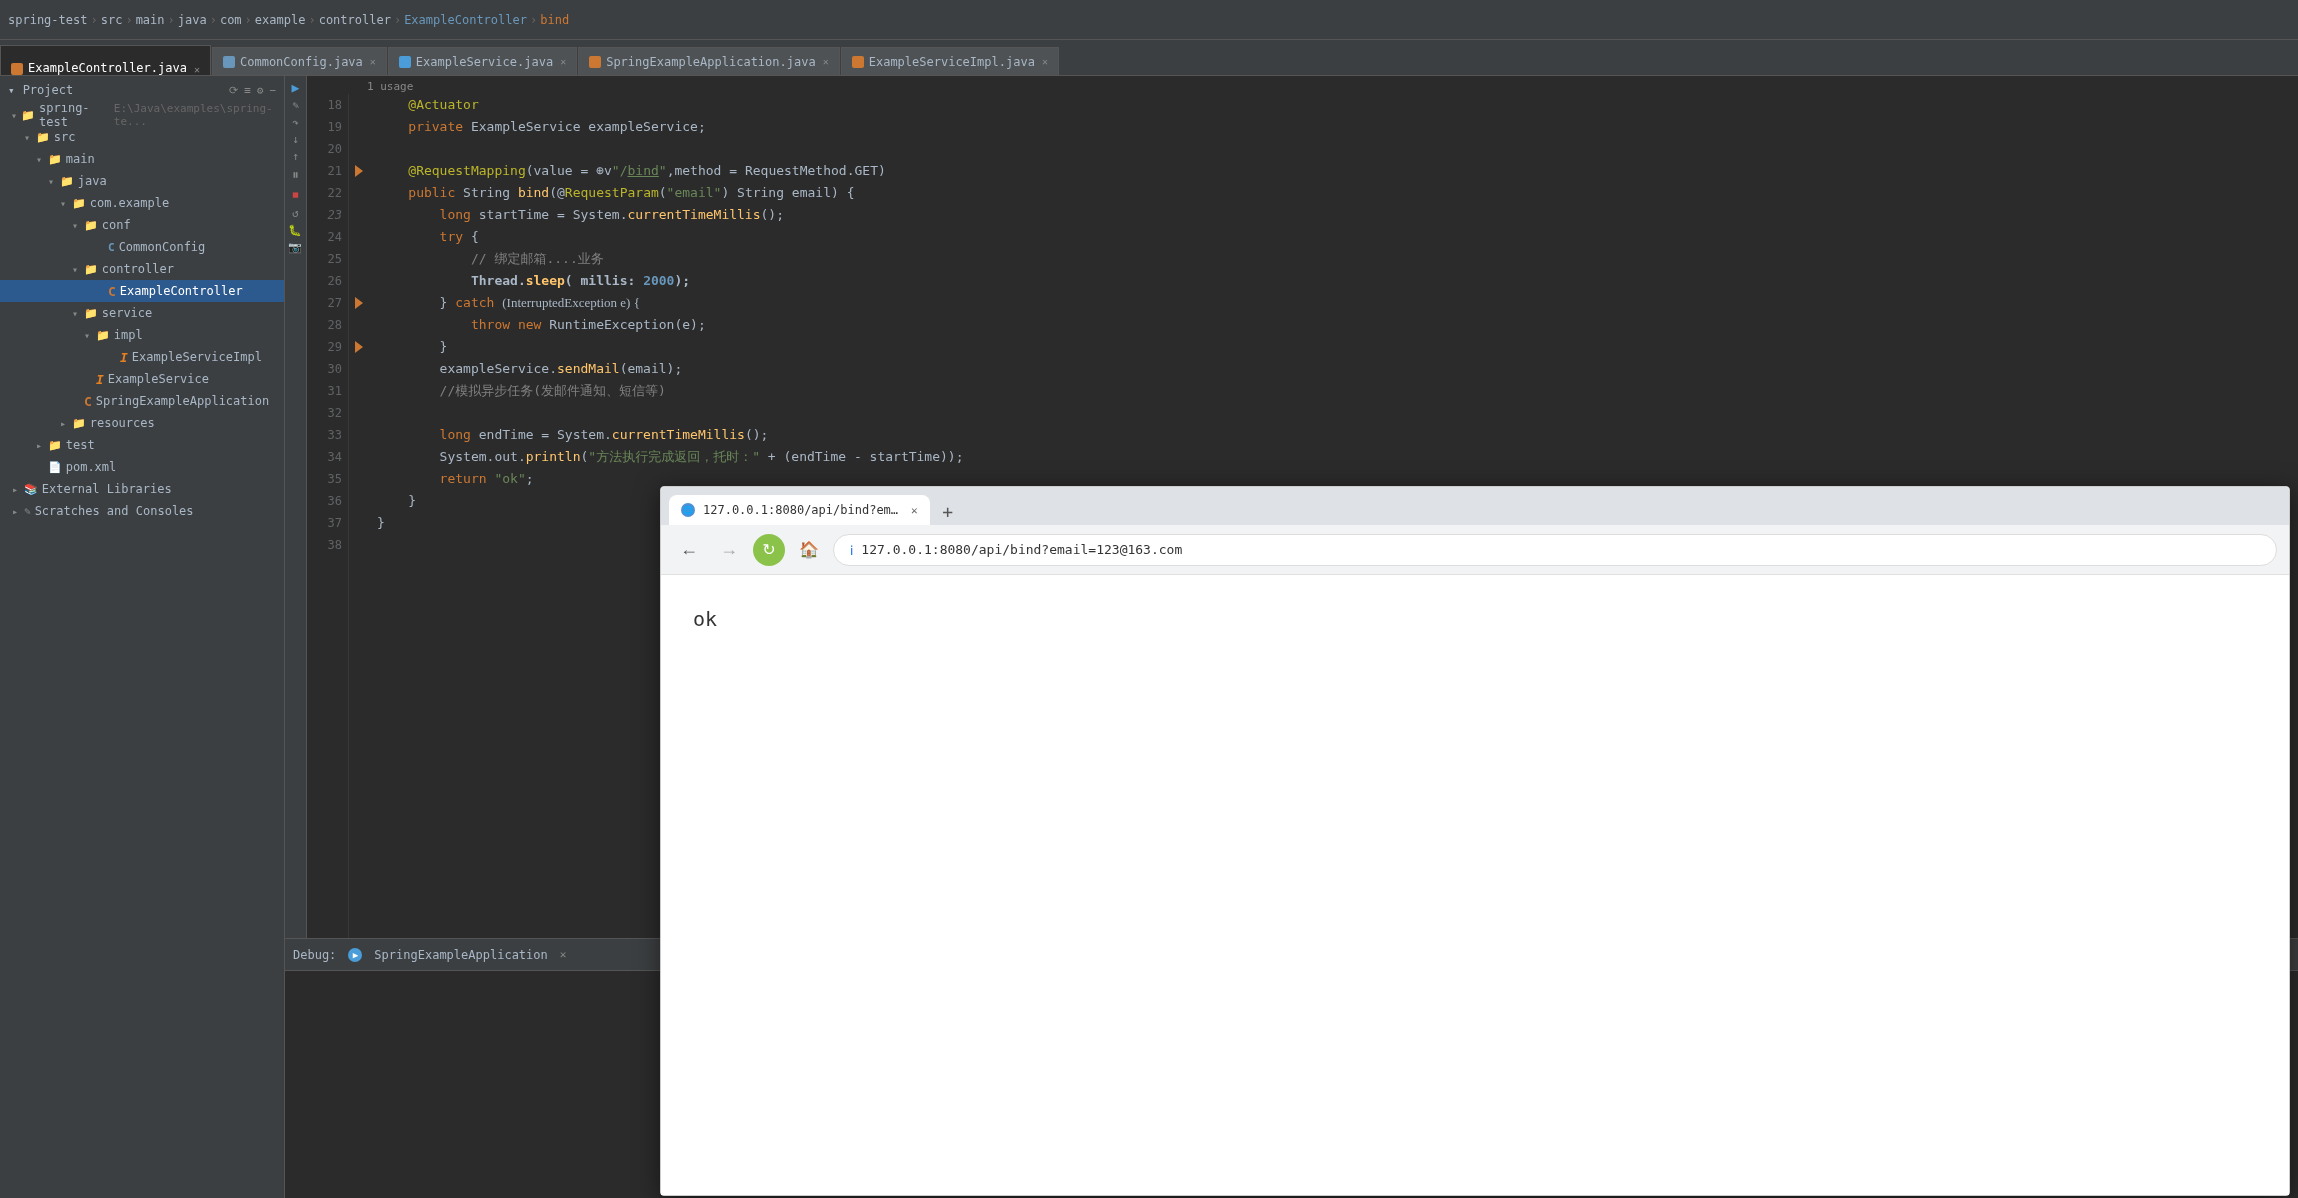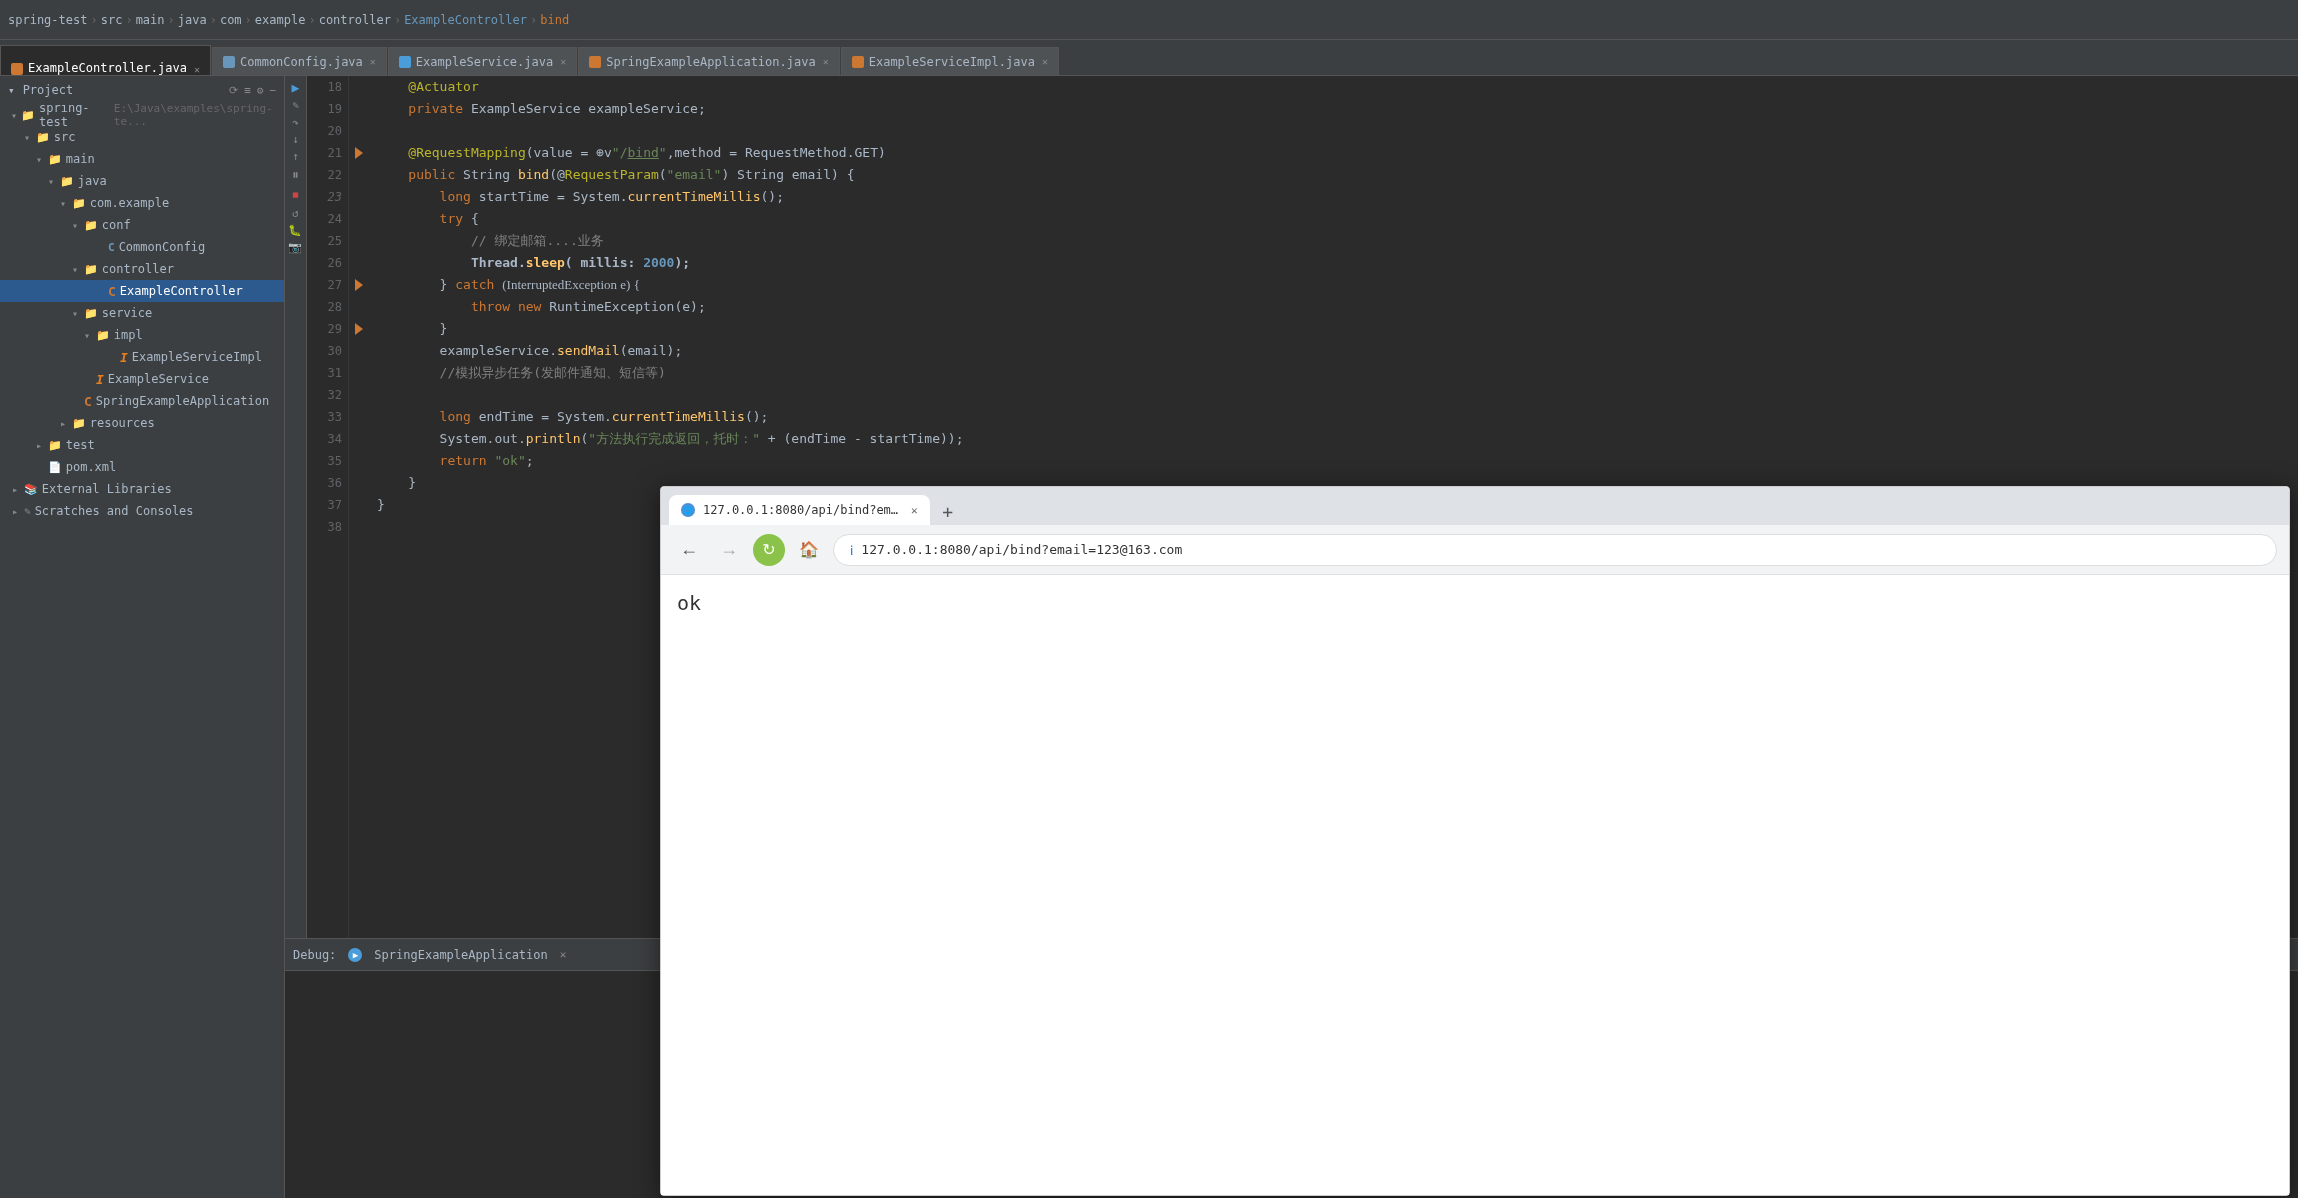--- a/index.html
+++ b/index.html
@@ -221,20 +221,21 @@
         <span style="color:#888;font-size:11px;cursor:pointer;">↑</span>
         <span style="color:#888;font-size:13px;cursor:pointer;">⏸</span>
         <span style="color:#cc4444;font-size:13px;cursor:pointer;">⏹</span>
         <span style="color:#888;font-size:11px;cursor:pointer;">↺</span>
         <span style="color:#888;font-size:11px;cursor:pointer;">🐛</span>
         <span style="color:#888;font-size:11px;cursor:pointer;">📷</span>
       </div>
 
       <div style="flex:1;background:#2b2b2b;display:flex;flex-direction:column;overflow:hidden;">
 
+        <div style="padding:2px 8px 2px 60px;color:#888;font-size:11px;height:18px;line-height:18px;">1 usage</div>
 
         <div style="flex:1;display:flex;overflow-y:auto;overflow-x:auto;">
 
           <div style="width:42px;background:#2b2b2b;color:#606366;font-size:12px;text-align:right;padding-right:6px;line-height:22px;user-select:none;border-right:1px solid #383838;flex-shrink:0;">
             <div style="height:22px;line-height:22px;">18</div>
             <div style="height:22px;line-height:22px;">19</div>
             <div style="height:22px;line-height:22px;">20</div>
             <div style="height:22px;line-height:22px;">21</div>
             <div style="height:22px;line-height:22px;">22</div>
             <div style="height:22px;line-height:22px;font-style:italic;">23</div>
@@ -353,16 +354,16 @@
     <button style="width:32px;height:32px;border:none;background:transparent;cursor:pointer;border-radius:50%;display:flex;align-items:center;justify-content:center;font-size:18px;color:#555;">←</button>
     <button style="width:32px;height:32px;border:none;background:transparent;cursor:pointer;border-radius:50%;display:flex;align-items:center;justify-content:center;font-size:18px;color:#aaa;">→</button>
     <button style="width:32px;height:32px;border:none;background:#8bc34a;cursor:pointer;border-radius:50%;display:flex;align-items:center;justify-content:center;font-size:16px;color:#fff;">↻</button>
     <button style="width:32px;height:32px;border:none;background:transparent;cursor:pointer;border-radius:50%;display:flex;align-items:center;justify-content:center;font-size:16px;color:#555;">🏠</button>
     <div style="flex:1;background:#fff;border:1px solid #ddd;border-radius:20px;padding:6px 16px;font-size:13px;color:#333;display:flex;align-items:center;gap:8px;cursor:text;">
       <span style="color:#1a73e8;font-size:13px;">ℹ</span>
       <span style="color:#333;">127.0.0.1:8080/api/bind?email=123@163.com</span>
     </div>
   </div>
 
-  <div style="flex:1;background:#fff;padding:16px;font-size:20px;color:#333;">
+  <div style="flex:1;background:#fff;padding:32px;font-size:20px;color:#333;">
     <span>ok</span>
   </div>
 </div>
 
 </body></html>

